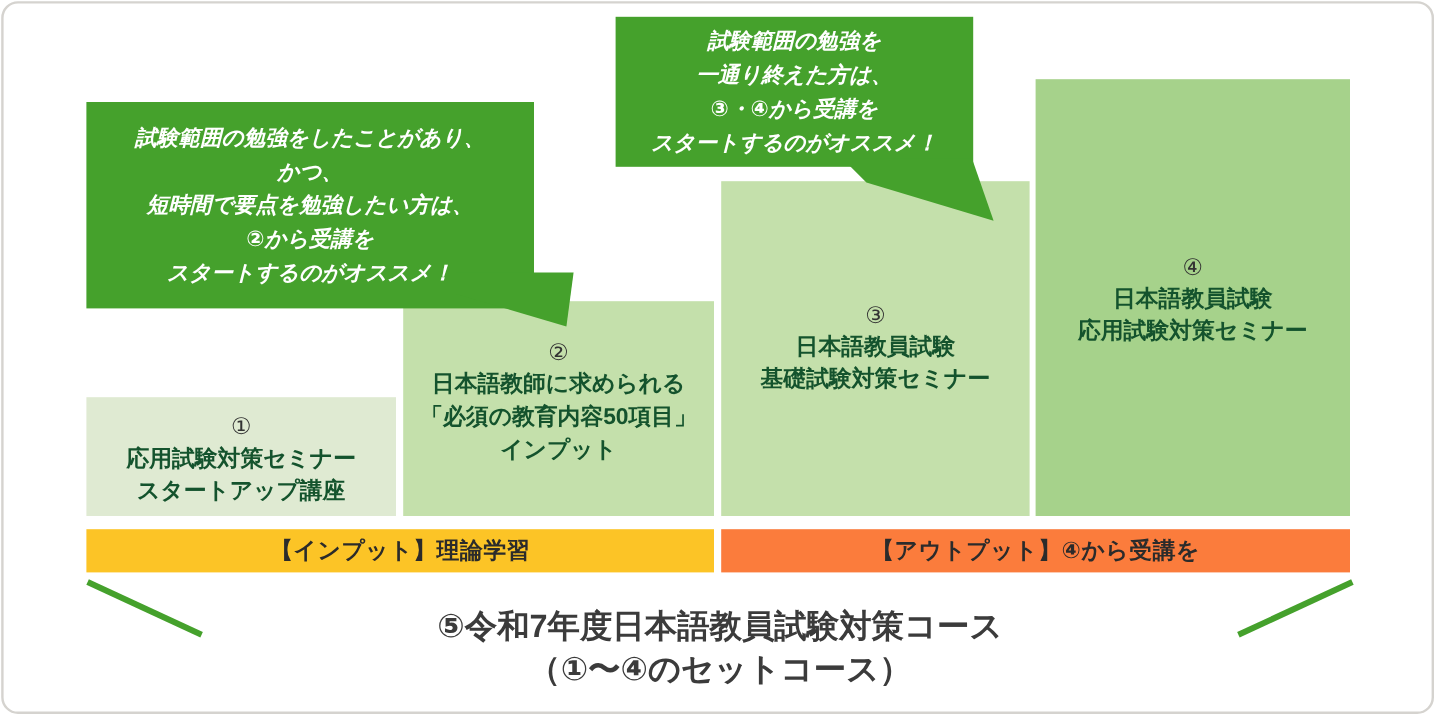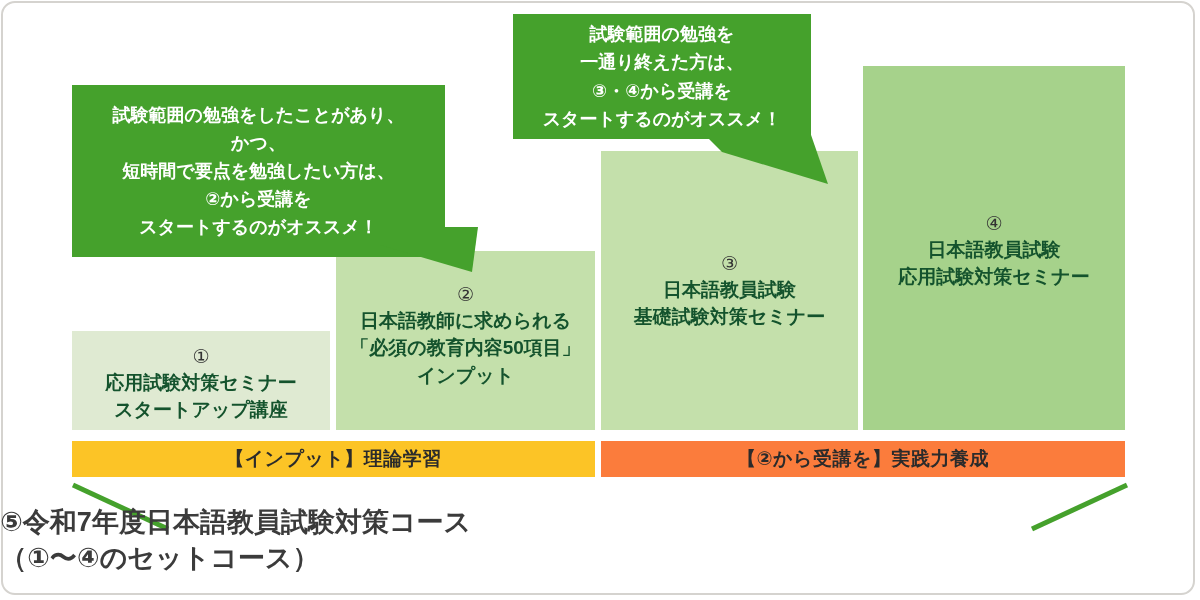--- a/index.html
+++ b/index.html
@@ -90,20 +90,21 @@
     color: #ffffff;
     font-weight: bold;
     font-size: 18px;
     line-height: 1.56;
     text-align: center;
     white-space: pre-line;
     display: flex;
     align-items: center;
     justify-content: center;
     box-sizing: border-box;
+    font-style: italic;
   }
   #callout1 { left: 72px;  top: 85px; width: 373px; height: 172px; }
   #callout2 { left: 513px; top: 14px; width: 298px; height: 125px; }
 
   .callout-tail {
     position: absolute;
     pointer-events: none;
     overflow: visible;
   }
   #tail1 { left: 380px; top: 227px; width: 120px; height: 50px; }
@@ -116,21 +117,21 @@
   }
   #bracket-left  { left: 70px;   top: 482px; width: 110px; height: 52px; }
   #bracket-right { left: 1020px; top: 482px; width: 110px; height: 52px; }
 
   
   #bottom-title {
     position: absolute;
     left: 0;
     top: 505px;
     width: 1200px;
-    text-align: left;
+    text-align: center;
     color: #3b3b3b;
     font-weight: bold;
     font-size: 27px;
     line-height: 1.32;
     white-space: pre-line;
   }
 </style>
 </head>
 <body>
 
@@ -160,21 +161,21 @@
   <div class="step-box" id="box4">
     <div class="step-num">④</div>
     <div class="step-lines">日本語教員試験
 応用試験対策セミナー</div>
   </div>
 
   <div class="phase-bar" id="bar-input">
     <span>【インプット】理論学習</span>
   </div>
   <div class="phase-bar" id="bar-output">
-    <span>【②から受講を】実践力養成</span>
+    <span>【アウトプット】④から受講を</span>
   </div>
 
   <div class="callout" id="callout1">
     <span>試験範囲の勉強をしたことがあり、
 かつ、
 短時間で要点を勉強したい方は、
 ②から受講を
 スタートするのがオススメ！</span>
   </div>
   <svg class="callout-tail" id="tail1" viewBox="0 0 120 50">

